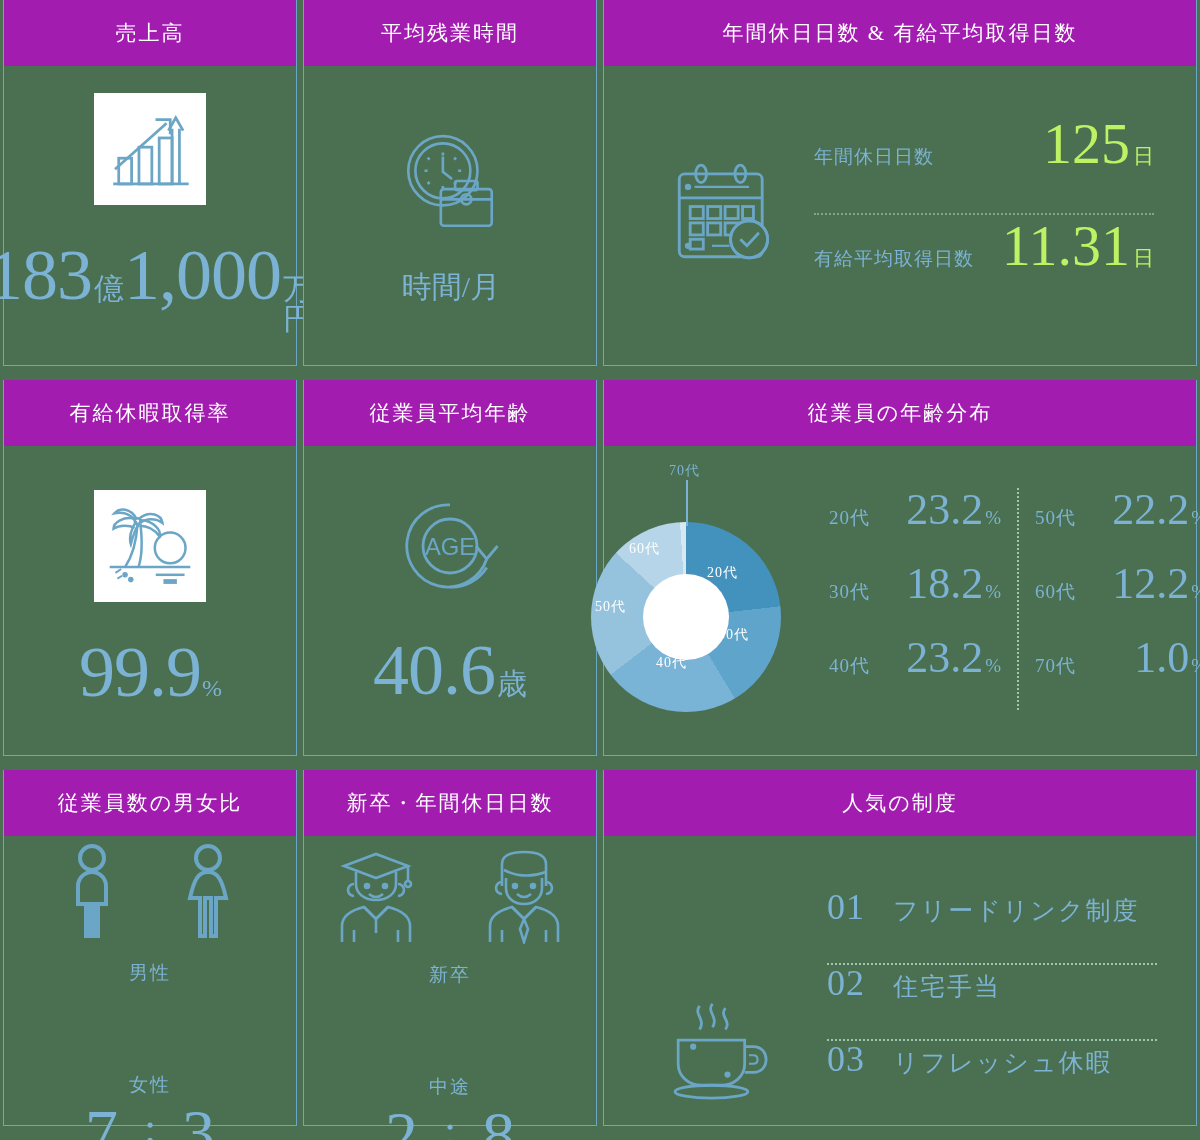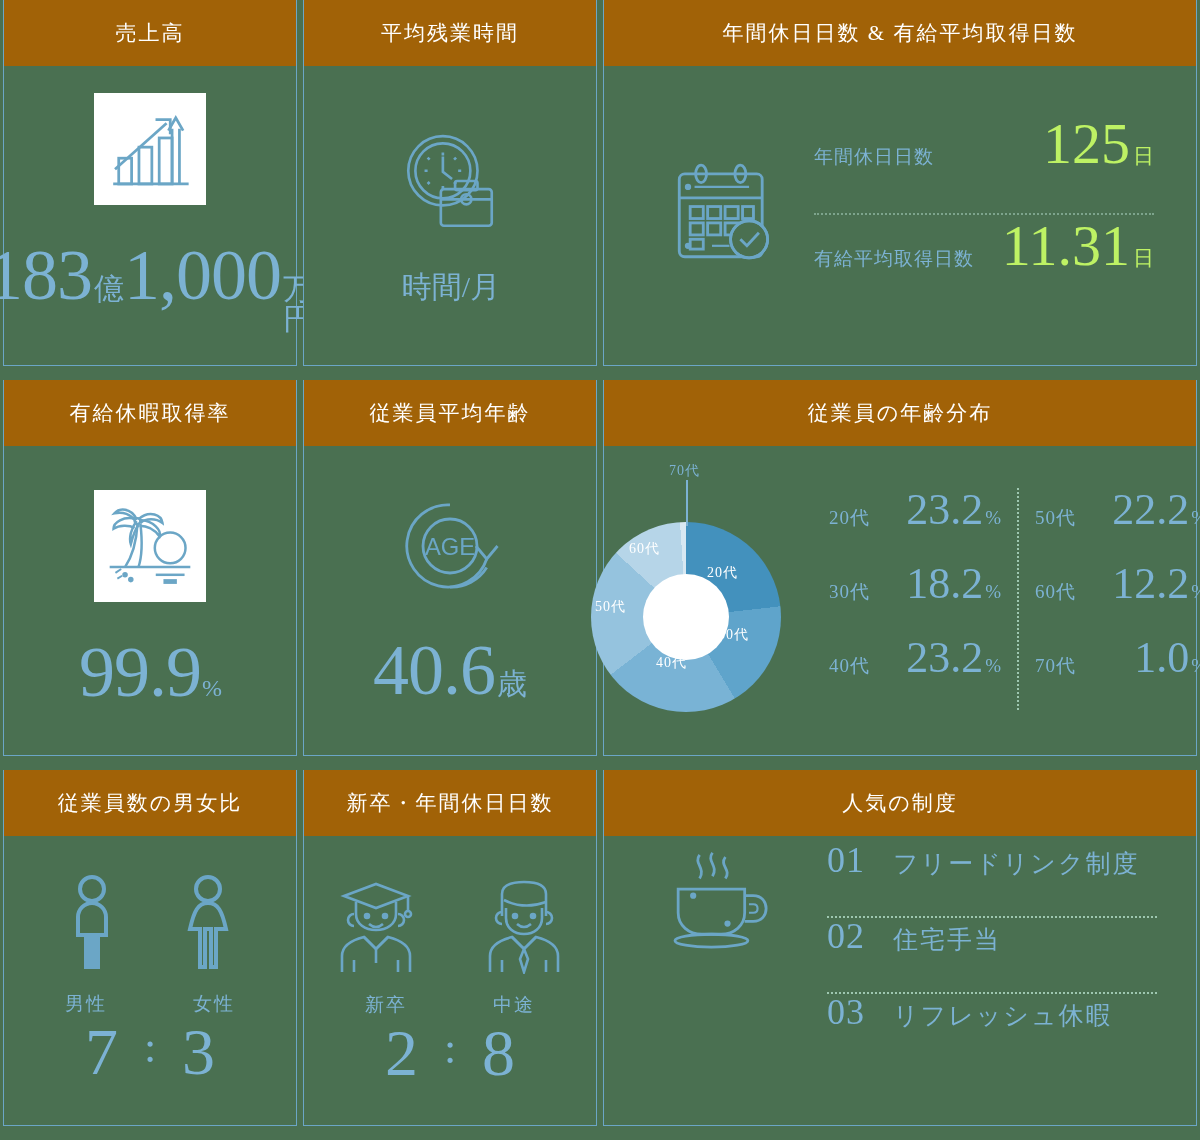--- a/index.html
+++ b/index.html
@@ -20,21 +20,21 @@
     position:relative;
     display:flex;flex-direction:column;
     box-sizing:border-box;
     border:1px solid #6ba6c6;
     border-top:none;
     background:#4a7051;
     margin:0 3px 14px 3px;
   }
   .card.r1{margin-top:0;}
   .card-head{
-    background:#a16207;
+    background:#a21caf;
     color:#ffffff;
     text-align:center;
     font-size:21px;
     letter-spacing:2px;
     line-height:66px;
     height:66px;
     flex:0 0 66px;
     font-weight:400;
   }
   .card-body{
@@ -135,31 +135,31 @@
     display:flex;align-items:baseline;justify-content:flex-end;
     min-width:120px;
   }
   .legend-row .lv .p{font-size:19px;margin-left:2px;}
   
   .ratio-icons{
     display:flex;flex-direction:row;justify-content:center;
     gap:56px;align-items:flex-end;margin-bottom:6px;
   }
   .ratio-labels{
-    display:flex;flex-direction:row;justify-content:center;
+    display:flex;flex-direction:column;justify-content:center;
     gap:86px;color:#7cb2d3;font-size:19px;letter-spacing:2px;margin-top:8px;
   }
   .ratio-nums{
     display:flex;flex-direction:row;justify-content:center;align-items:center;
     color:#7cb2d3;font-size:66px;line-height:1;gap:26px;margin-top:2px;
   }
   .ratio-nums .colon{font-size:44px;position:relative;top:-4px;}
   
   .benefit-wrap{
-    display:flex;flex-direction:row;align-items:flex-start;
+    display:flex;flex-direction:row;align-items:flex-end;
     width:100%;height:100%;justify-content:center;gap:48px;
   }
   .benefit-list{flex:0 0 auto;width:330px;}
   .benefit-row{
     display:flex;align-items:baseline;color:#7cb2d3;height:74px;
   }
   .benefit-row .no{
     font-size:36px;line-height:1;letter-spacing:1px;width:66px;flex:0 0 66px;
   }
   .benefit-row .txt{font-size:25px;letter-spacing:2px;}

